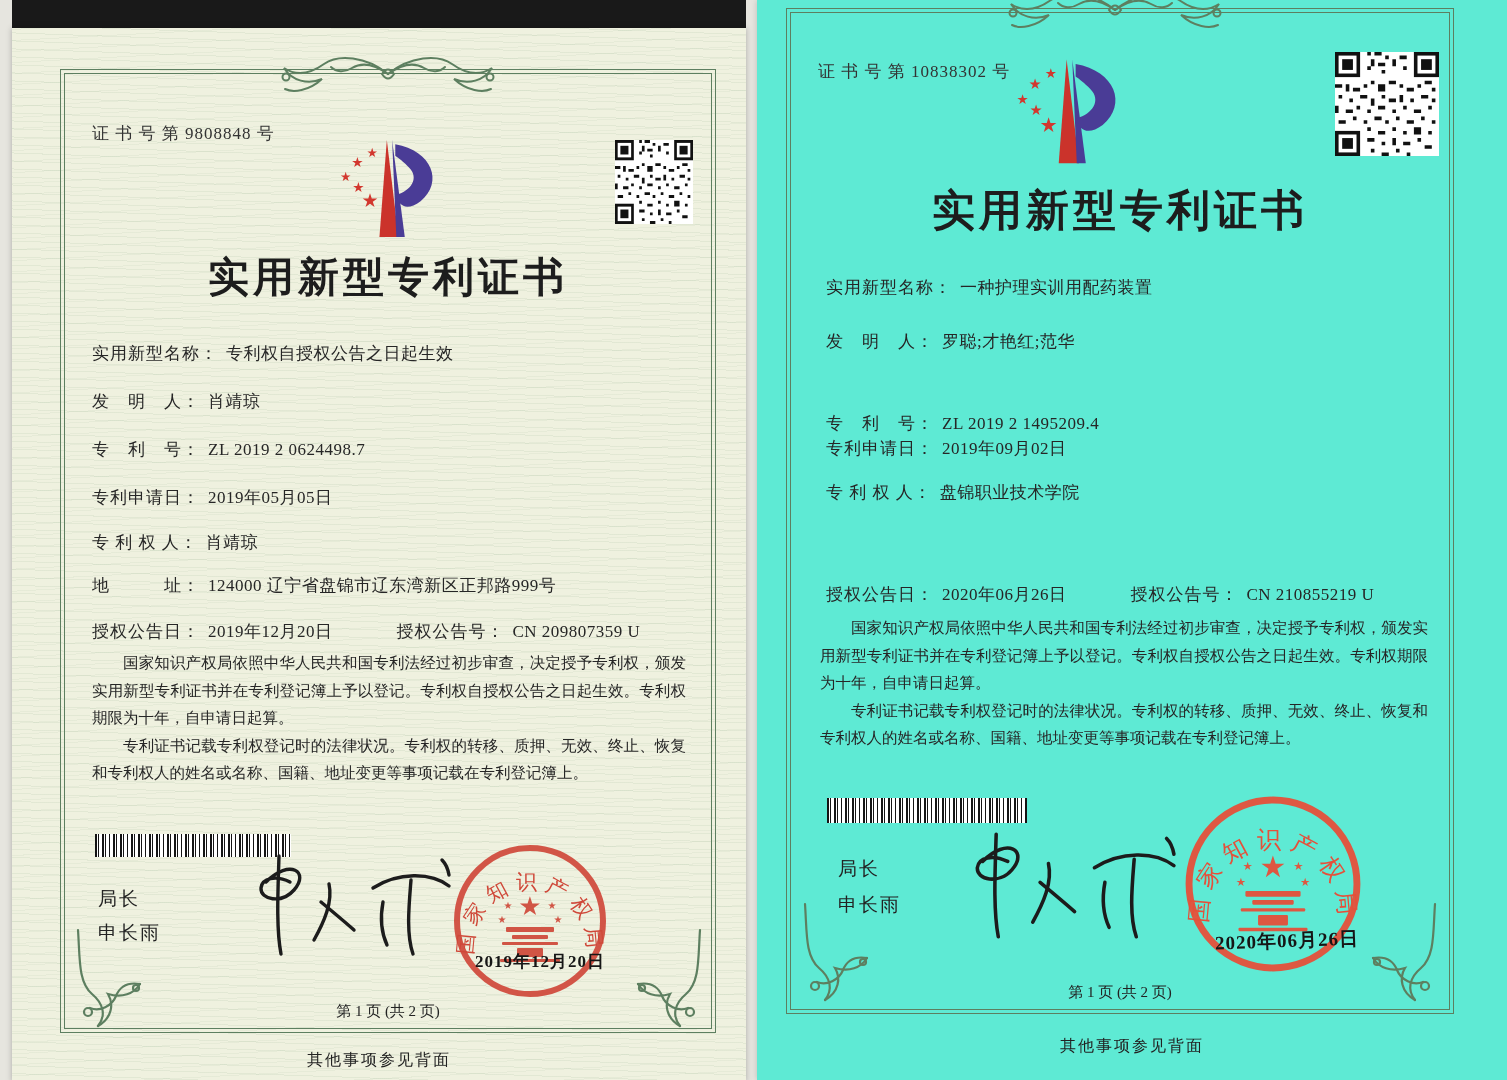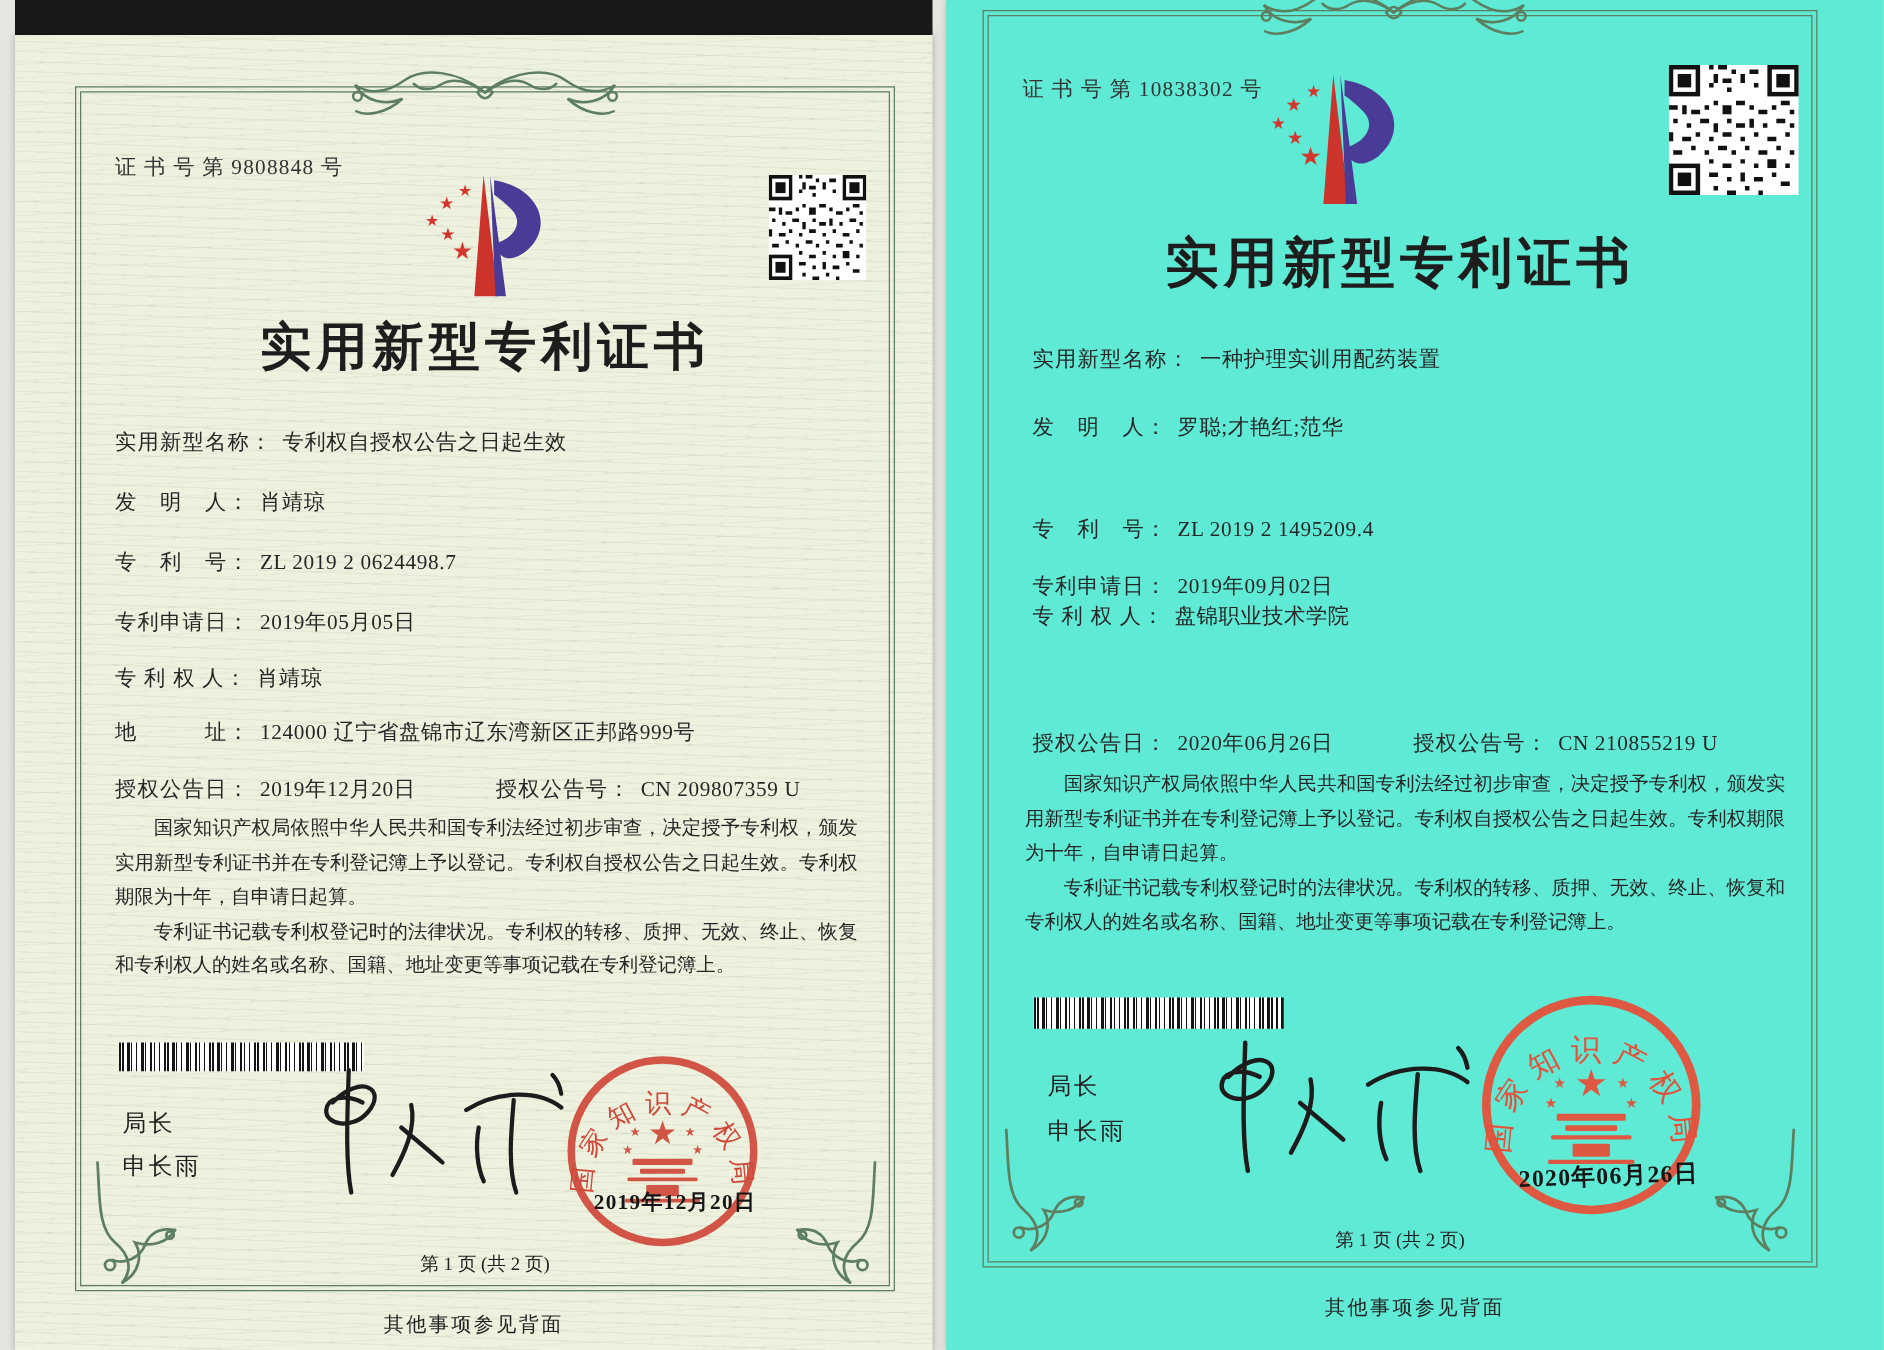--- a/index.html
+++ b/index.html
@@ -259,21 +259,21 @@
 
     <div class="field" style="left:69px; top:276px;">
       <span class="lbl">实用新型名称：</span><span class="val">一种护理实训用配药装置</span>
     </div>
     <div class="field" style="left:69px; top:330px;">
       <span class="lbl">发　明　人：</span><span class="val">罗聪;才艳红;范华</span>
     </div>
     <div class="field" style="left:69px; top:384px;margin-top:28px;">
       <span class="lbl">专　利　号：</span><span class="val">ZL 2019 2 1495209.4</span>
     </div>
-    <div class="field" style="left:69px; top:437px;margin-top:20px;">
+    <div class="field" style="left:69px; top:437px;">
       <span class="lbl">专利申请日：</span><span class="val">2019年09月02日</span>
     </div>
     <div class="field" style="left:69px; top:481px;">
       <span class="lbl">专 利 权 人：</span><span class="val">盘锦职业技术学院</span>
     </div>
     <div class="field" style="left:69px; top:583px;font-family:Liberation Serif, serif;">
       <span class="lbl">授权公告日：</span><span class="val">2020年06月26日</span><span class="lbl grant-pair2">授权公告号：</span><span class="val">CN 210855219 U</span>
     </div>
 
     <div class="paras" style="left:63px; top:614px; width:608px;">

